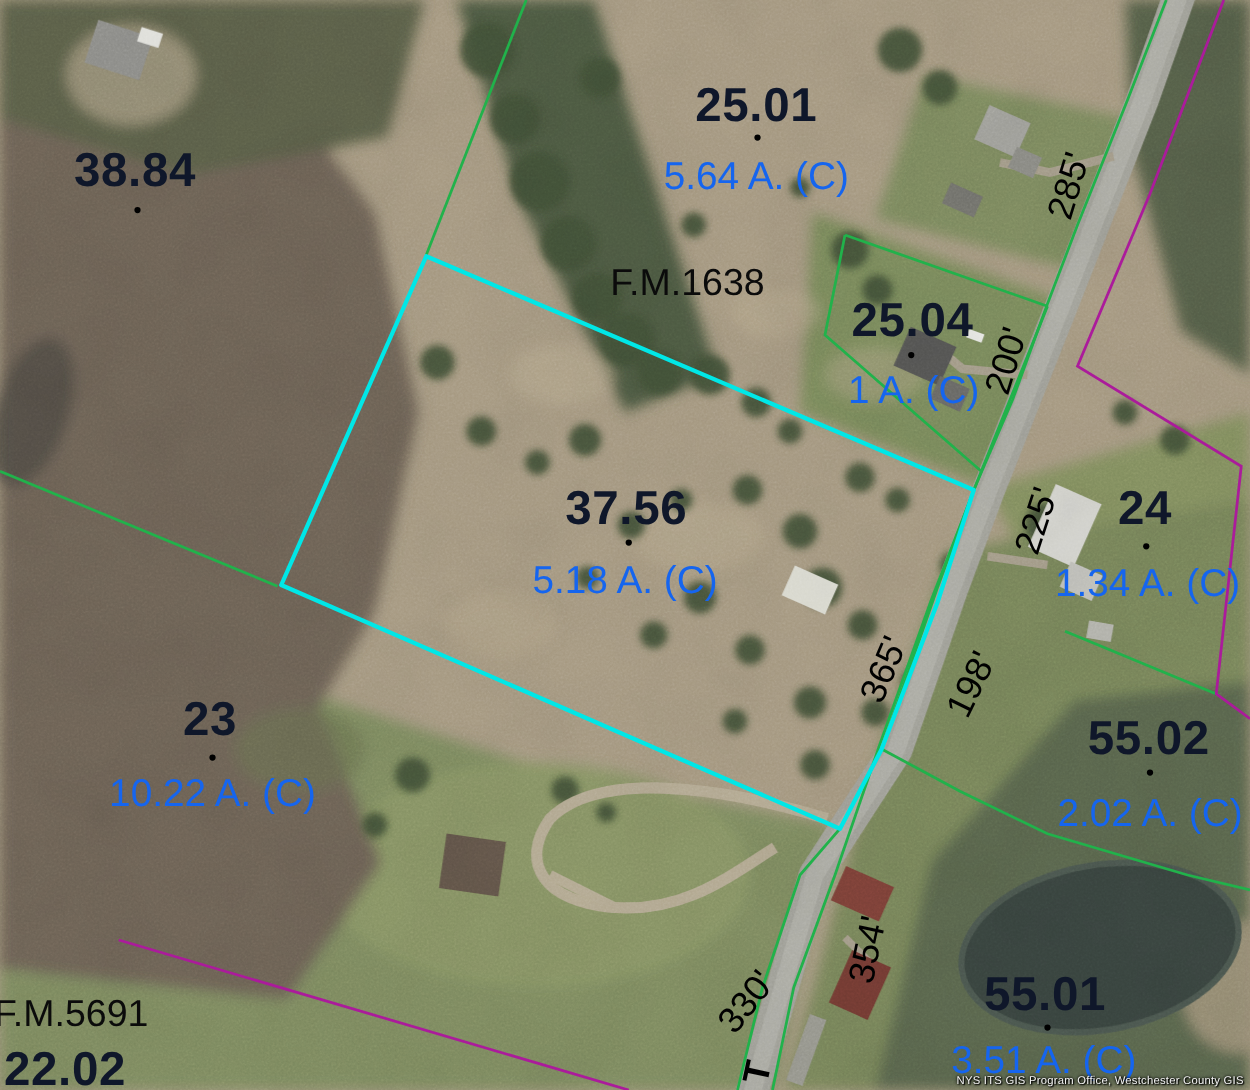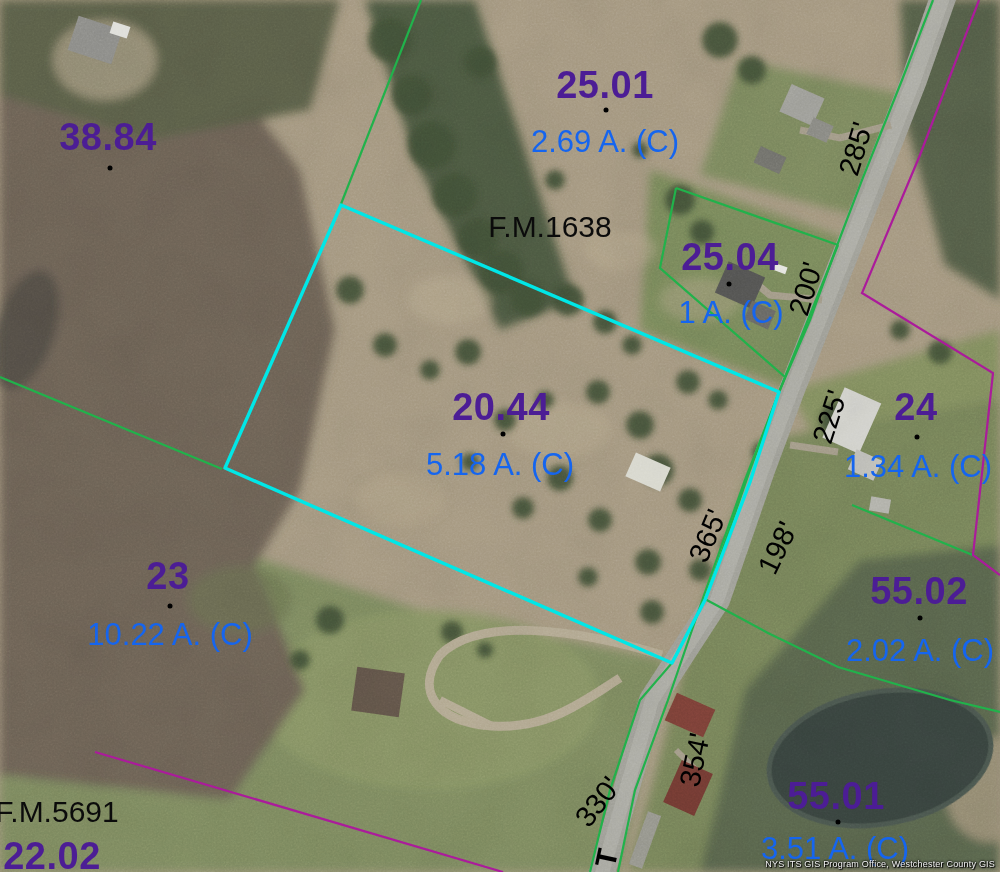--- a/index.html
+++ b/index.html
@@ -1,20 +1,20 @@
 <!DOCTYPE html>
 <html><head>
 <meta charset="utf-8">
 <style>
   html,body{margin:0;padding:0;background:#222;}
   #map{position:relative;width:1000px;height:872px;overflow:hidden;background:#a79a82;
        font-family:"Liberation Sans",sans-serif;}
   #terrain{position:absolute;left:0;top:0;width:1000px;height:872px;display:block;}
   .lbl{position:absolute;transform:translate(-50%,-50%);white-space:nowrap;line-height:1;}
-  .pid{font-weight:bold;font-size:38px;color:#4c1d95;letter-spacing:.5px;}
+  .pid{font-weight:bold;font-size:38px;color:#0f172a;letter-spacing:.5px;}
   .area{font-size:31px;color:#1565ef;}
   .fm{font-size:30px;color:#0b0b0b;}
   .dim{font-size:29px;color:#000;}
   .dot{position:absolute;width:5px;height:5px;border-radius:50%;background:#000;transform:translate(-50%,-50%);}
   .wm{position:absolute;right:5px;bottom:3px;font-size:9px;color:#f4f4f4;
       text-shadow:0 0 2px #000,0 0 3px #000,1px 1px 1px #000;letter-spacing:.2px;}
 </style>
 </head>
 <body>
 
@@ -174,28 +174,28 @@
       <path d="M95,752 L503,872"></path>
     </g>
     <polygon points="341,205 779,392 750,482 705,600 672,663 225,468" fill="none" stroke="#00e7e7" stroke-width="3.4" stroke-linejoin="round"></polygon>
   </svg>
 
   <div class="lbl pid" style="left:108px;top:137px">38.84</div>
   <div class="dot" style="left:110px;top:168px"></div>
 
   <div class="lbl pid" style="left:605px;top:85px">25.01</div>
   <div class="dot" style="left:606px;top:110px"></div>
-  <div class="lbl area" style="left:605px;top:141px">2.69 A. (C)</div>
+  <div class="lbl area" style="left:605px;top:141px">5.64 A. (C)</div>
 
   <div class="lbl pid" style="left:730px;top:257px">25.04</div>
   <div class="dot" style="left:729px;top:284px"></div>
   <div class="lbl area" style="left:731px;top:312px">1 A. (C)</div>
 
   <div class="lbl fm" style="left:550px;top:227px">F.M.1638</div>
-  <div class="lbl pid" style="left:501px;top:407px">20.44</div>
+  <div class="lbl pid" style="left:501px;top:407px">37.56</div>
   <div class="dot" style="left:503px;top:434px"></div>
   <div class="lbl area" style="left:500px;top:464px">5.18 A. (C)</div>
 
   <div class="lbl pid" style="left:916px;top:407px">24</div>
   <div class="dot" style="left:917px;top:437px"></div>
   <div class="lbl area" style="left:918px;top:466px">1.34 A. (C)</div>
 
   <div class="lbl pid" style="left:168px;top:576px">23</div>
   <div class="dot" style="left:170px;top:606px"></div>
   <div class="lbl area" style="left:170px;top:634px">10.22 A. (C)</div>

